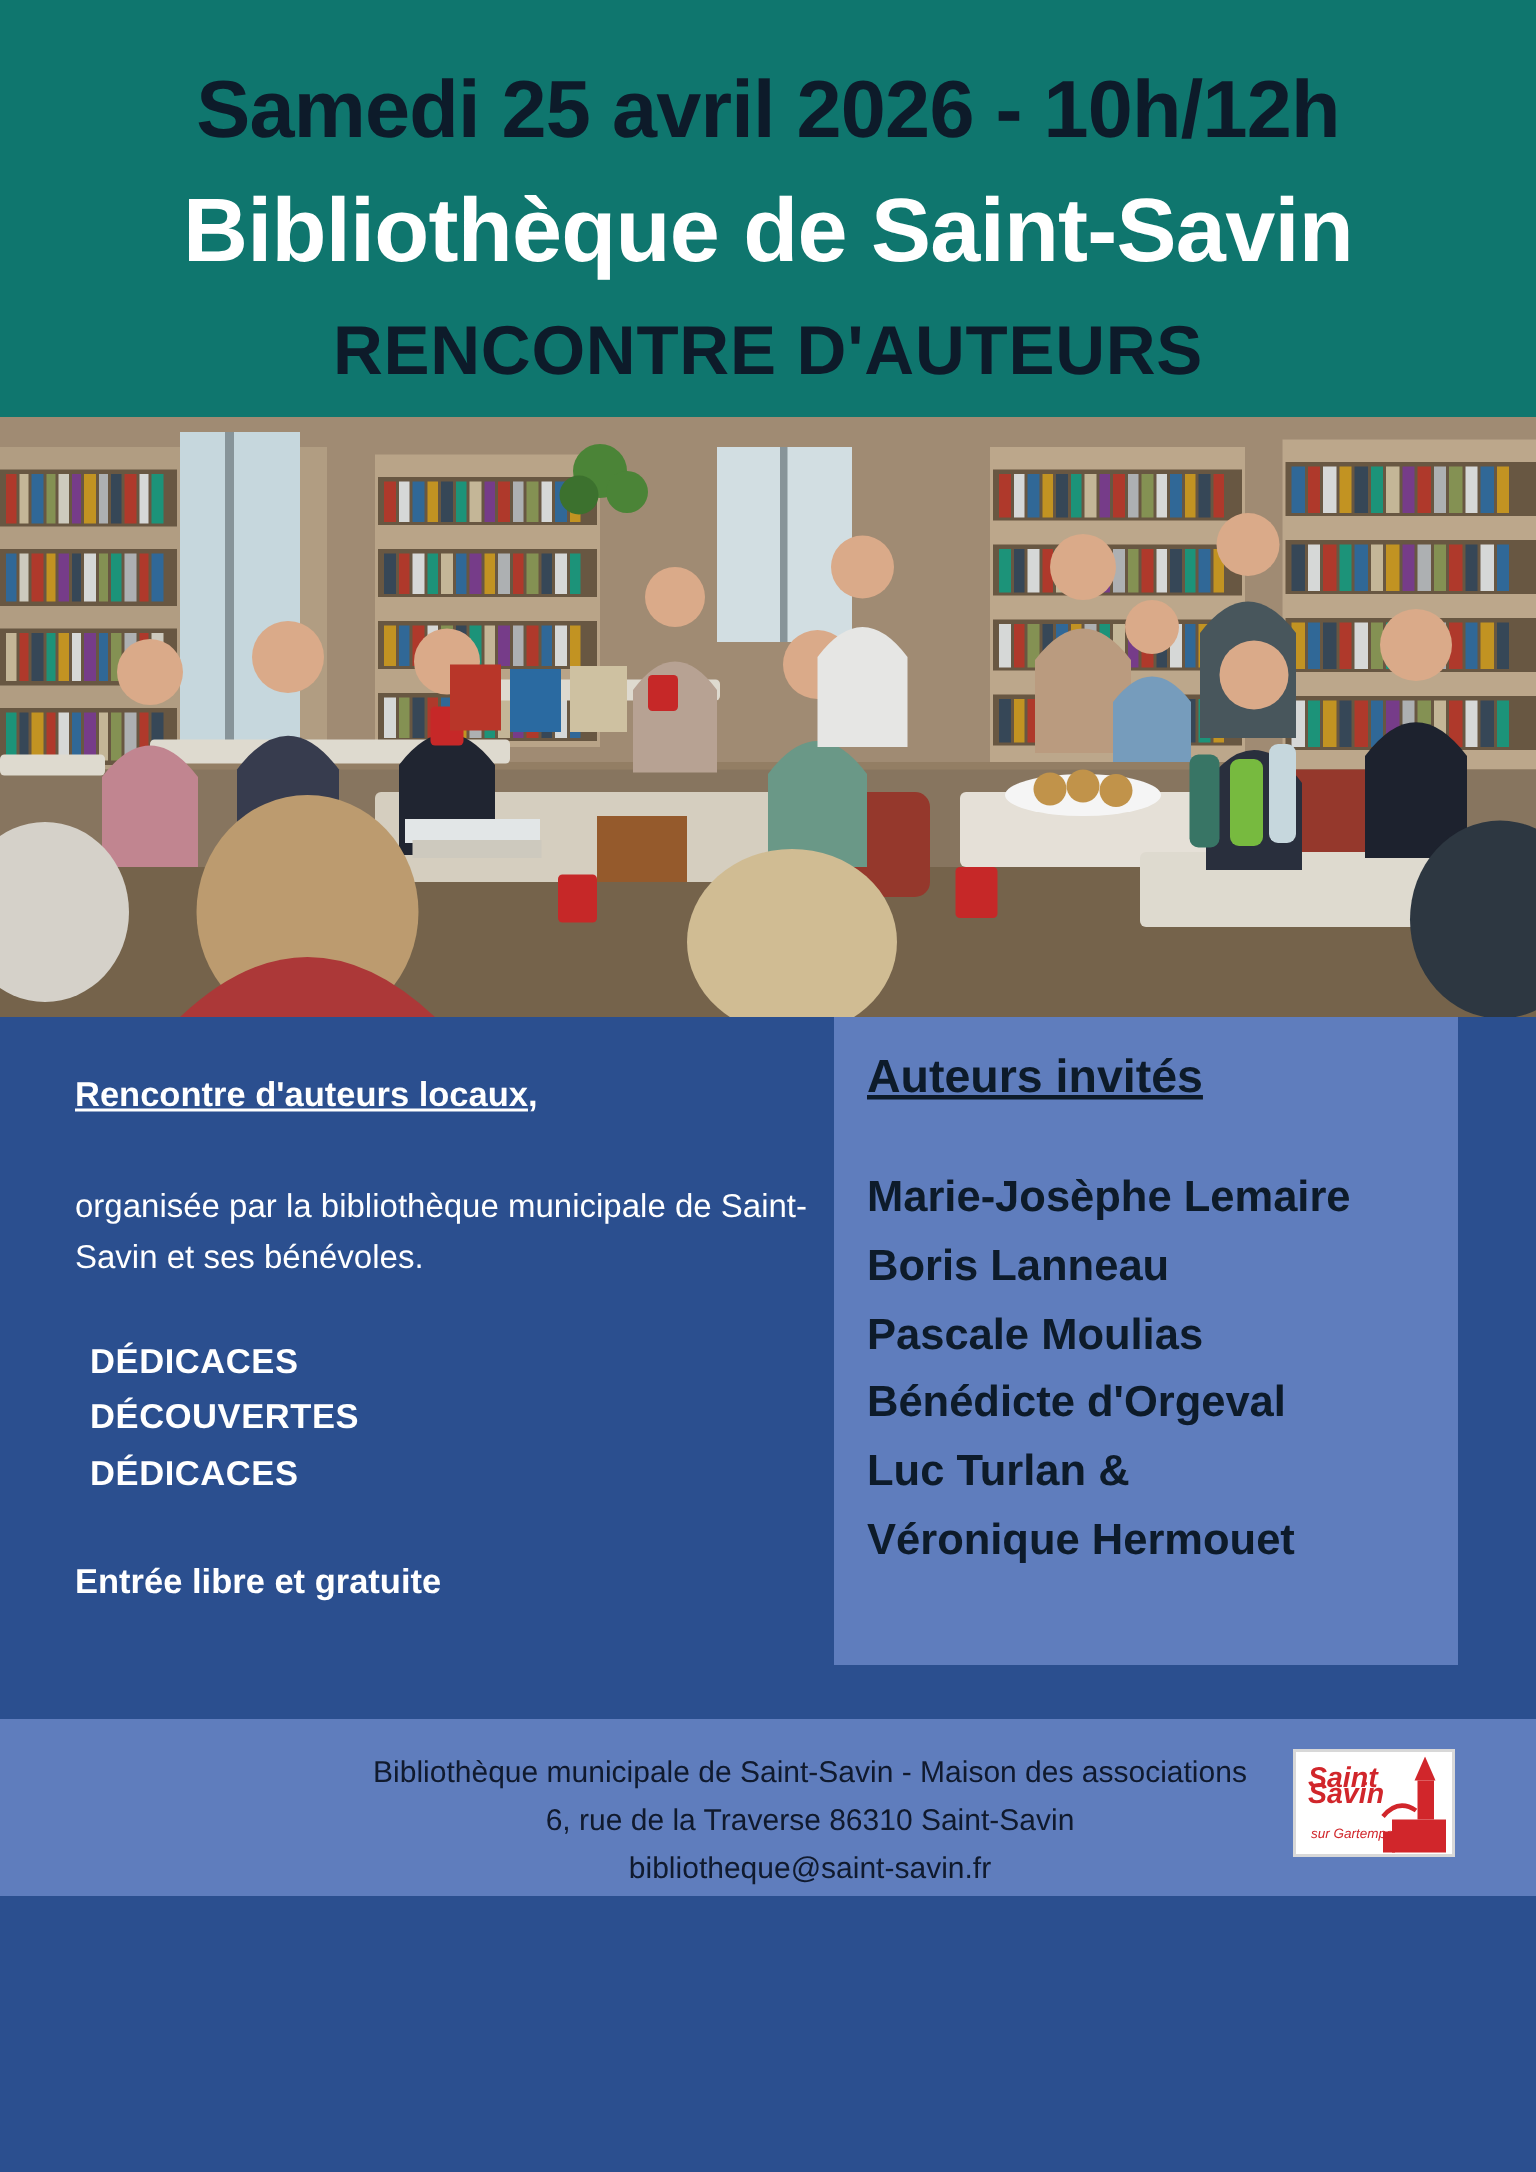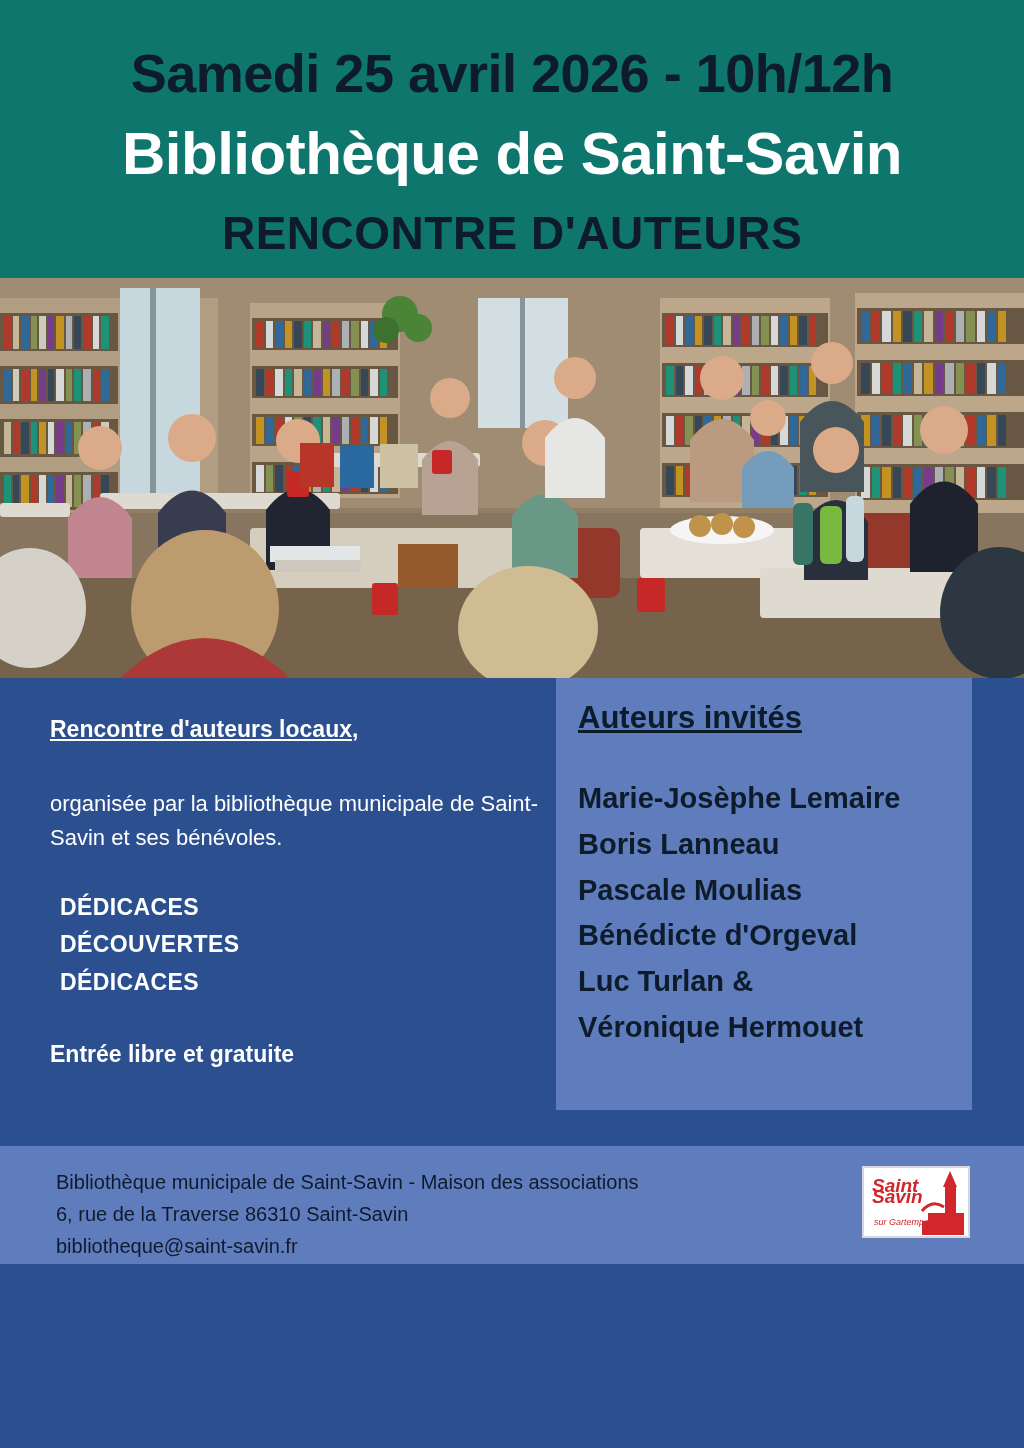--- a/index.html
+++ b/index.html
@@ -141,20 +141,21 @@
     white-space: nowrap;
   }
 
   
   .footer {
     position: relative;
     background: #5f7dbd;
     height: 118px;
     box-sizing: border-box;
     padding: 20px 0 0 56px;
+    text-align: center;
   }
   .footer-lines p {
     color: #101a2e;
     font-size: 20px;
     line-height: 1.6;
     margin: 0;
   }
   .logo {
     position: absolute;
     right: 54px;

